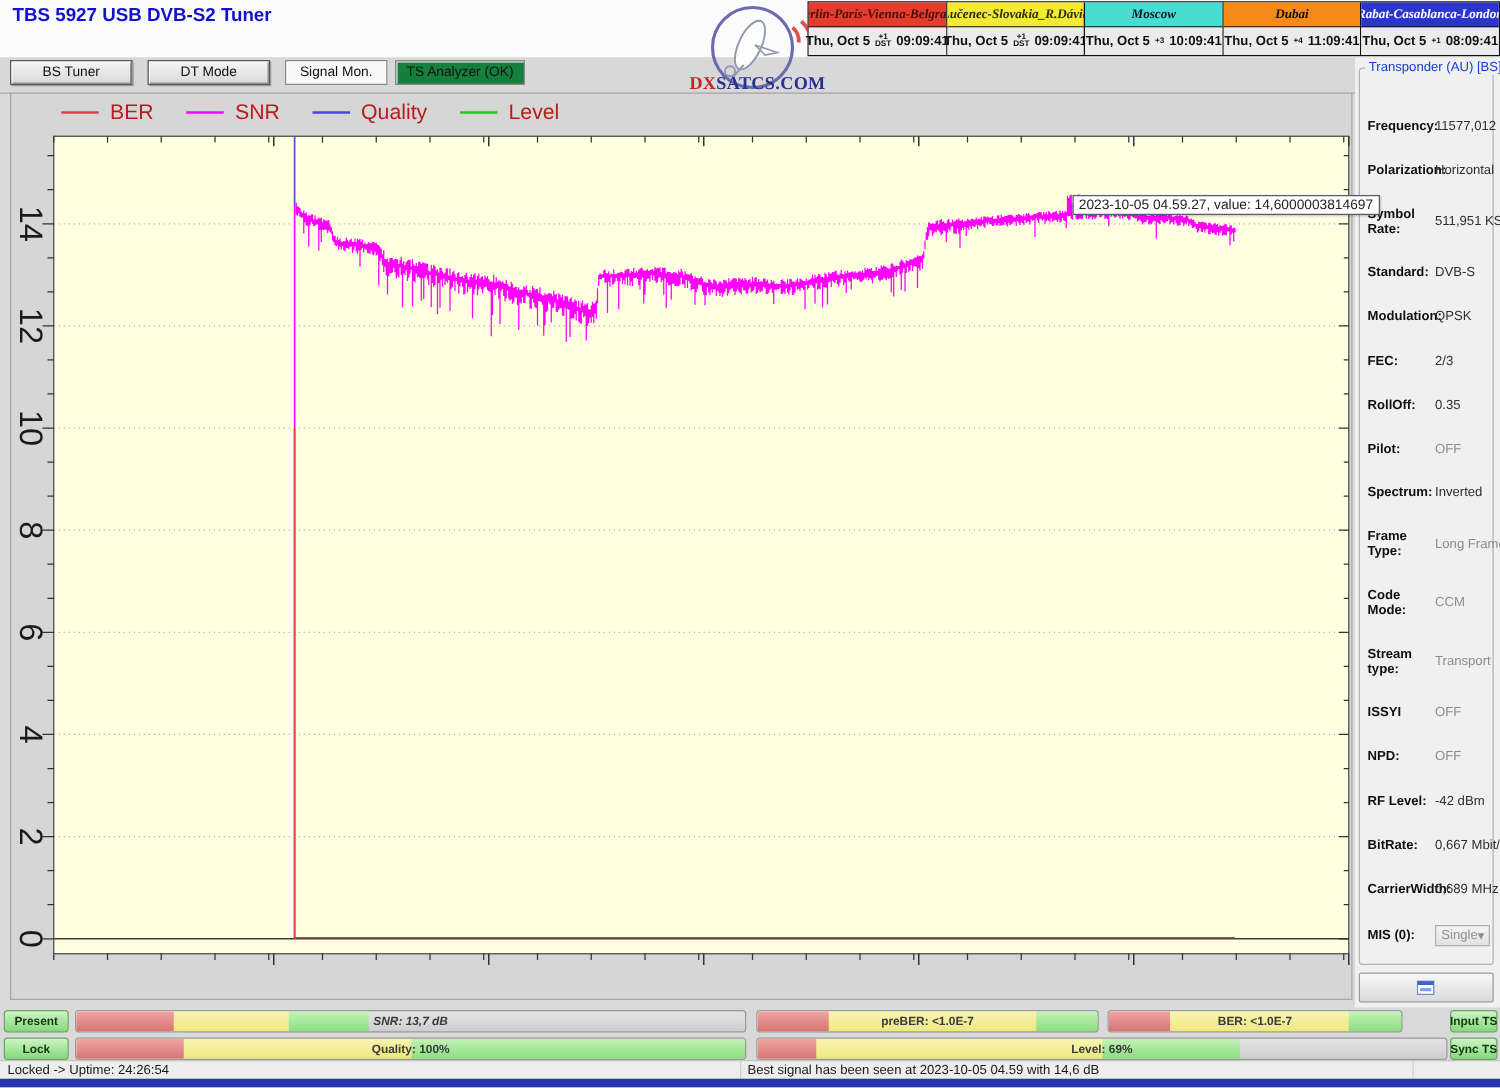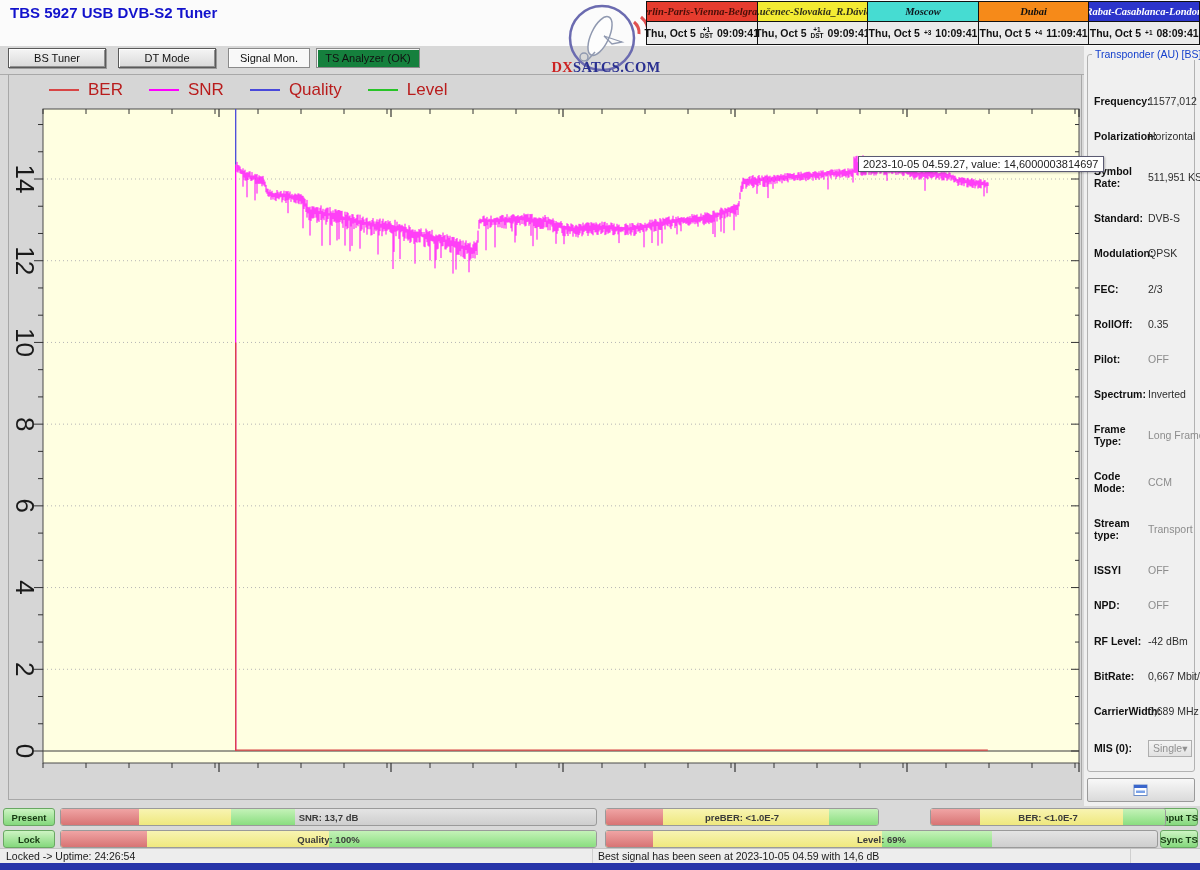--- a/index.html
+++ b/index.html
@@ -399,33 +399,33 @@
       <rect x="3" y="6.5" width="9" height="2.5" fill="#7aa2e8"></rect>
     </svg>
   </div>
 </div>
 
 <div>
   <div class="btn-ind" style="left:3px;top:808px;width:52px">Present</div>
   <div class="btn-ind" style="left:3px;top:830px;width:52px">Lock</div>
   <div class="btn-ind" style="left:1160px;top:808px;width:38px">Input TS</div>
   <div class="btn-ind" style="left:1160px;top:830px;width:38px">Sync TS</div>
-<div class="bar" style="left: 60px; top: 808px; width: 537px;">
+<div class="bar" style="left: 60px; top: 808px; width: 537px; font-style: italic;">
       <div class="seg green" style="width: 43.7%;"></div>
       <div class="seg yellow" style="width: 31.7%;"></div>
       <div class="seg red" style="width: 14.5%;"></div>
       <span class="bar-text">SNR: 13,7 dB</span>
     </div>
     <div class="bar" style="left: 605px; top: 808px; width: 274px;">
       <div class="seg green" style="width: 100%;"></div>
       <div class="seg yellow" style="width: 82%;"></div>
       <div class="seg red" style="width: 21%;"></div>
       <span class="bar-text">preBER: &lt;1.0E-7</span>
     </div>
-    <div class="bar" style="left: 886px; top: 808px; width: 236px; margin-left: 44px;">
+    <div class="bar" style="left: 886px; top: 808px; width: 236px;">
       <div class="seg green" style="width: 100%;"></div>
       <div class="seg yellow" style="width: 82%;"></div>
       <div class="seg red" style="width: 21%;"></div>
       <span class="bar-text">BER: &lt;1.0E-7</span>
     </div>
     <div class="bar" style="left: 60px; top: 830px; width: 537px;">
       <div class="seg green" style="width: 100%;"></div>
       <div class="seg yellow" style="width: 50%;"></div>
       <div class="seg red" style="width: 16%;"></div>
       <span class="bar-text">Quality: 100%</span>

